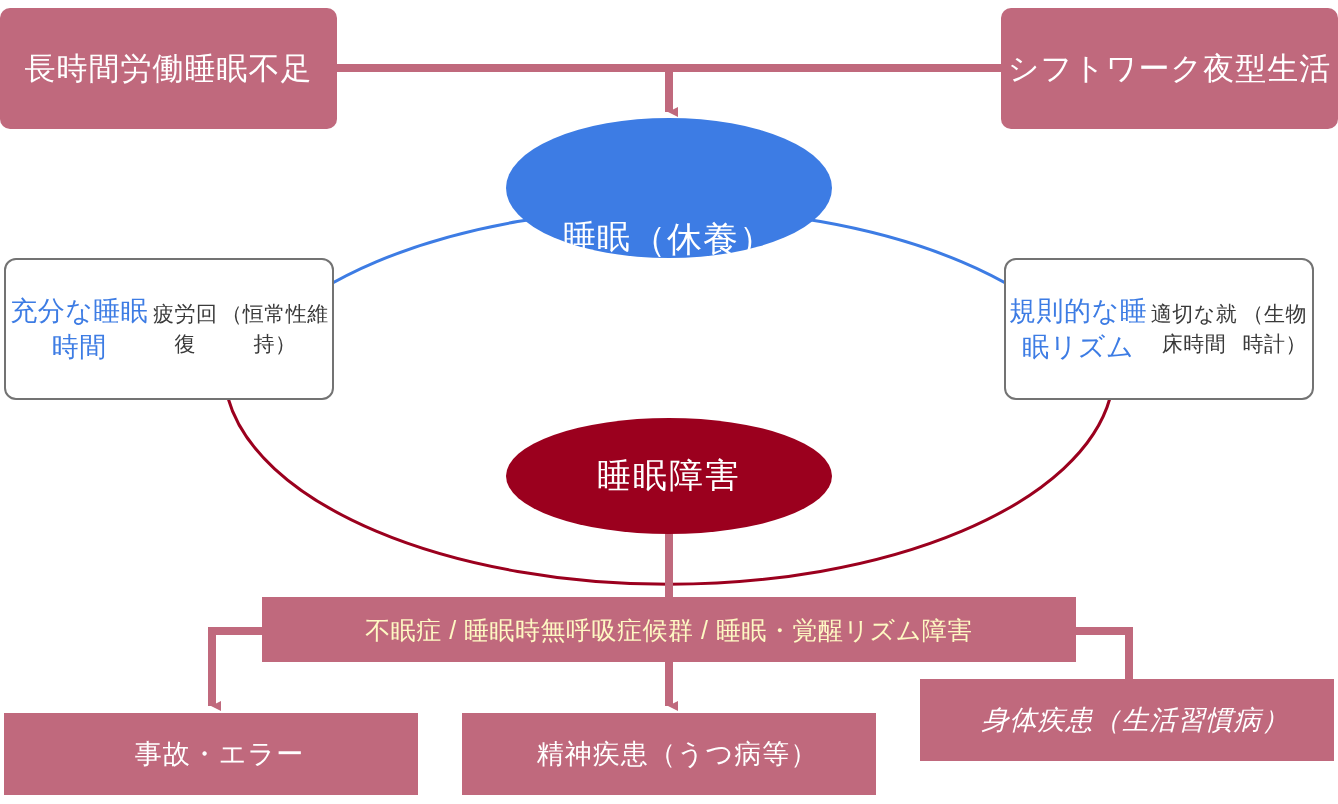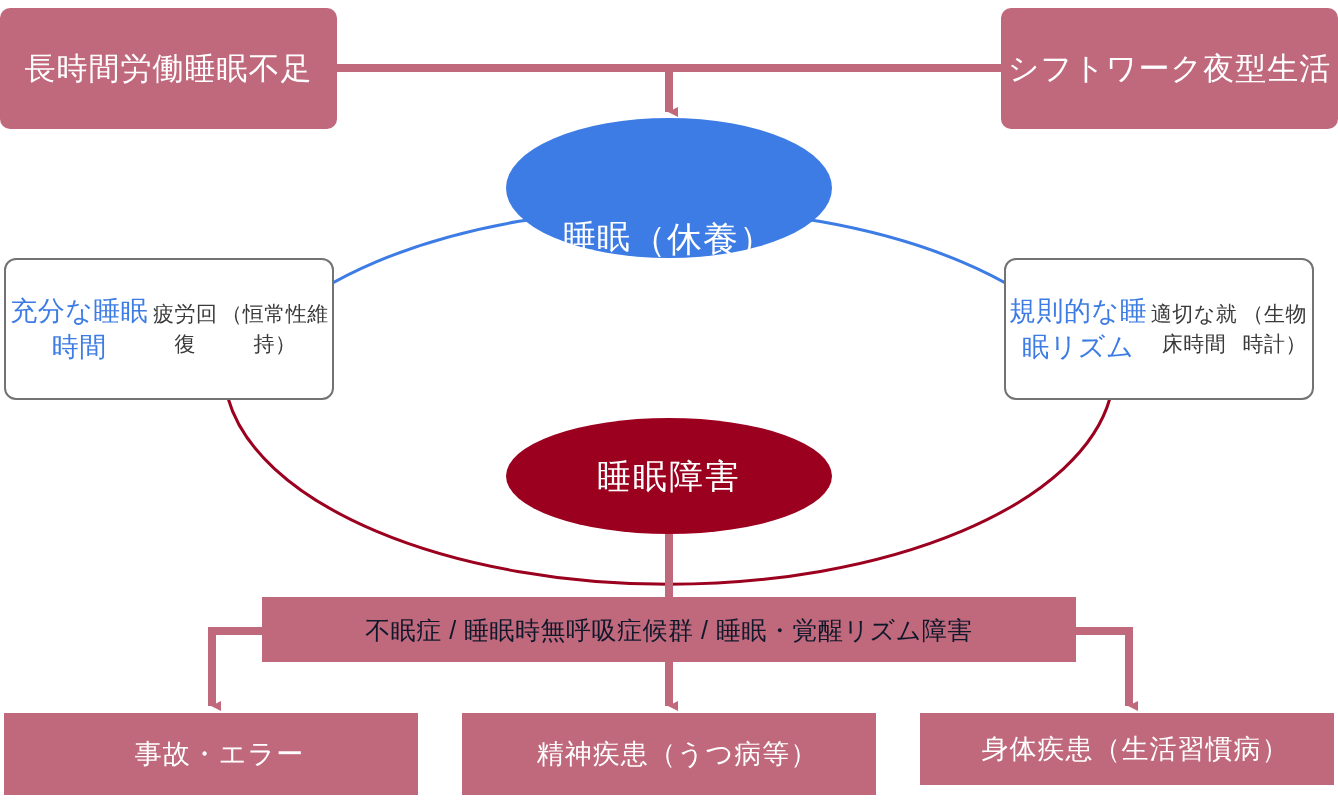--- a/index.html
+++ b/index.html
@@ -74,20 +74,21 @@
   }
   .ellipse .sub {
     font-size: 35px;
     line-height: 38px;
     letter-spacing: 1px;
   }
   .ellipse .solo {
     font-size: 34px;
     line-height: 44px;
     letter-spacing: 2px;
+    font-family: Liberation Serif, serif;
   }
 
   
   .white-box {
     background: #ffffff;
     border: 2px solid #737373;
     border-radius: 12px;
   }
   .white-box .head {
     color: #3d7ce4;
@@ -98,21 +99,21 @@
   .white-box .body {
     color: #3a3a3a;
     font-size: 21px;
     line-height: 30px;
     letter-spacing: 0.5px;
   }
 
   
   .bar {
     background: #c0697d;
-    color: #0f172a;
+    color: #fef9c3;
   }
   .bar .txt {
     font-size: 25px;
     line-height: 34px;
     letter-spacing: 0.5px;
   }
 
   
   .outcome .txt {
     font-size: 27px;
@@ -185,17 +186,17 @@
   </div>
 
   <div class="node rose-box outcome" style="left:4px; top:713px; width:414px; height:82px;">
     <div class="txt">事故・エラー</div>
   </div>
 
   <div class="node rose-box outcome" style="left:462px; top:713px; width:414px; height:82px;">
     <div class="txt">精神疾患（うつ病等）</div>
   </div>
 
-  <div class="node rose-box outcome" style="left:920px; top:713px; width:414px; height:72px;">
+  <div class="node rose-box outcome" style="left:920px; top:679px; width:414px; height:82px;font-style:italic;">
     <div class="txt">身体疾患（生活習慣病）</div>
   </div>
 
 </div>
 
 </body></html>

